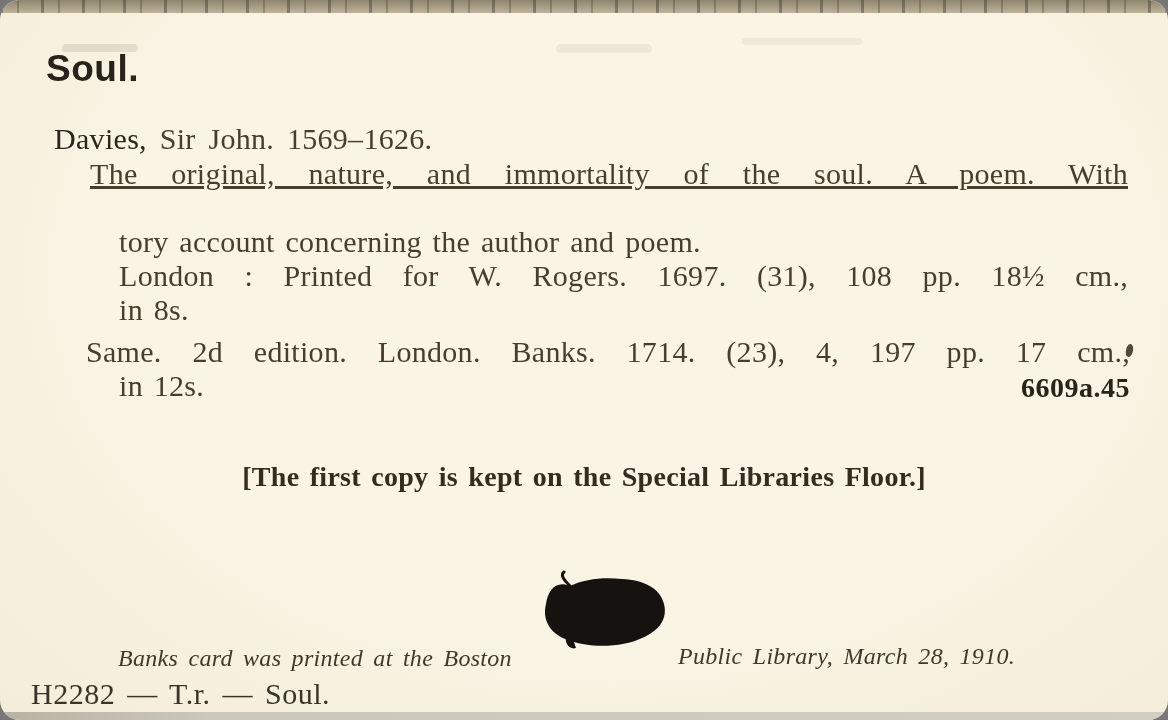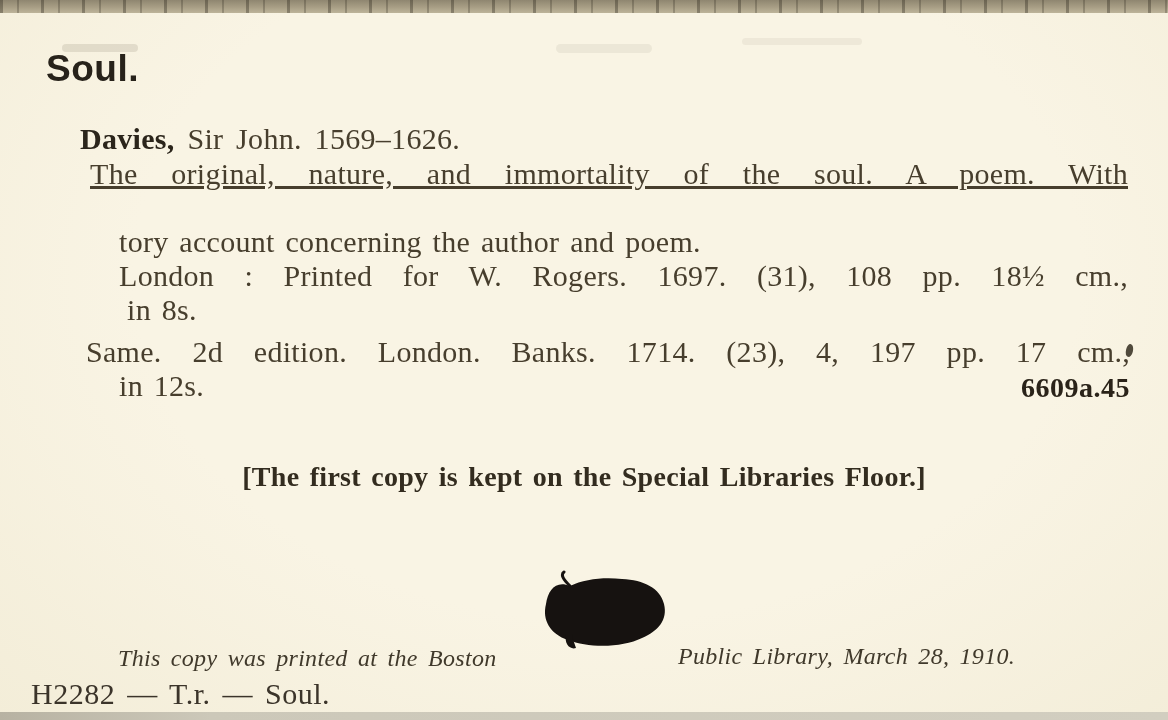--- a/index.html
+++ b/index.html
@@ -3,20 +3,21 @@
 <meta charset="utf-8">
 <style>
   html,body{margin:0;padding:0;background:#777;}
   .card{
     position:relative;
     width:1168px;height:720px;
     overflow:hidden;
     background:radial-gradient(ellipse at 52% 38%, #f9f4e4 55%, #f3edd8 100%);
     font-family:"Liberation Serif", serif;
     color:#473e2d;
+    border-radius:20px;
   }
   
   .edge-top{
     position:absolute;left:0;top:0;width:1168px;height:13px;
     background:
       repeating-linear-gradient(90deg,
         rgba(40,35,25,.35) 0 3px, rgba(40,35,25,0) 3px 17px,
         rgba(40,35,25,.25) 17px 19px, rgba(40,35,25,0) 19px 41px),
       linear-gradient(180deg,#8f8670 0%,#a89e85 55%,#bdb49a 100%);
   }
@@ -32,36 +33,36 @@
     position:absolute;left:46px;top:48px;margin:0;
     font-family:"Liberation Sans", sans-serif;
     font-weight:bold;font-size:37px;letter-spacing:.5px;
     color:#27221a;
   }
   .author{
     position:absolute;left:54px;top:122px;
     font-size:30px;word-spacing:5px;letter-spacing:.3px;
     white-space:nowrap;
   }
-  .author .b{font-weight:bold;color:#2b251b;margin-left:26px;}
+  .author .b{font-weight:normal;color:#2b251b;}
 
   .line{
     position:absolute;
     font-size:30px;letter-spacing:.3px;word-spacing:3px;
     white-space:nowrap;color:#473e2d;
   }
   .just{
     white-space:normal;
     text-align:justify;text-align-last:justify;
   }
   .l1{left:90px; top:157px;width:1038px;text-decoration:underline;}
   .l2{left:119px;top:191px;width:1009px;}
   .l3{left:119px;top:225px;}
   .l4{left:119px;top:259px;width:1009px;}
-  .l5{left:119px;top:293px;margin-left:8px;}
+  .l5{left:119px;top:293px;}
   .l6{left:86px; top:335px;width:1044px;}
   .l7{left:119px;top:369px;}
 
   .callnum{
     position:absolute;right:38px;
     font-weight:bold;font-size:28px;letter-spacing:.5px;
     color:#2a2319;white-space:nowrap;
   }
   .cn1{top:298px;}
   .cn2{top:372px;}
@@ -118,19 +119,19 @@
 
   <div class="note">[The first copy is kept on the Special Libraries Floor.]</div>
 
   <svg class="blot" viewBox="0 0 138 84" aria-hidden="true">
     <path fill="#161210" d="M34,16 C20,10 12,20 10,34 C6,50 14,64 32,70 C52,78 86,78 106,68 C122,61 132,50 128,34
          C124,18 108,10 86,9 C68,7 48,9 34,16 Z"></path>
     <path fill="none" stroke="#161210" stroke-width="3" stroke-linecap="round" d="M34,16 C28,10 24,5 28,2"></path>
     <path fill="#161210" d="M30,64 C28,74 34,80 40,78 C38,72 36,68 36,64 Z"></path>
   </svg>
 
-  <div class="cred cred-left">This copy was printed at the Boston</div>
+  <div class="cred cred-left">Banks card was printed at the Boston</div>
   <div class="cred cred-right">Public Library, March 28, 1910.</div>
 
   <div class="bottom-line">H2282 — T.r. — Soul.</div>
 
   <div class="edge-bottom"></div>
 </div>
 
 </body></html>

